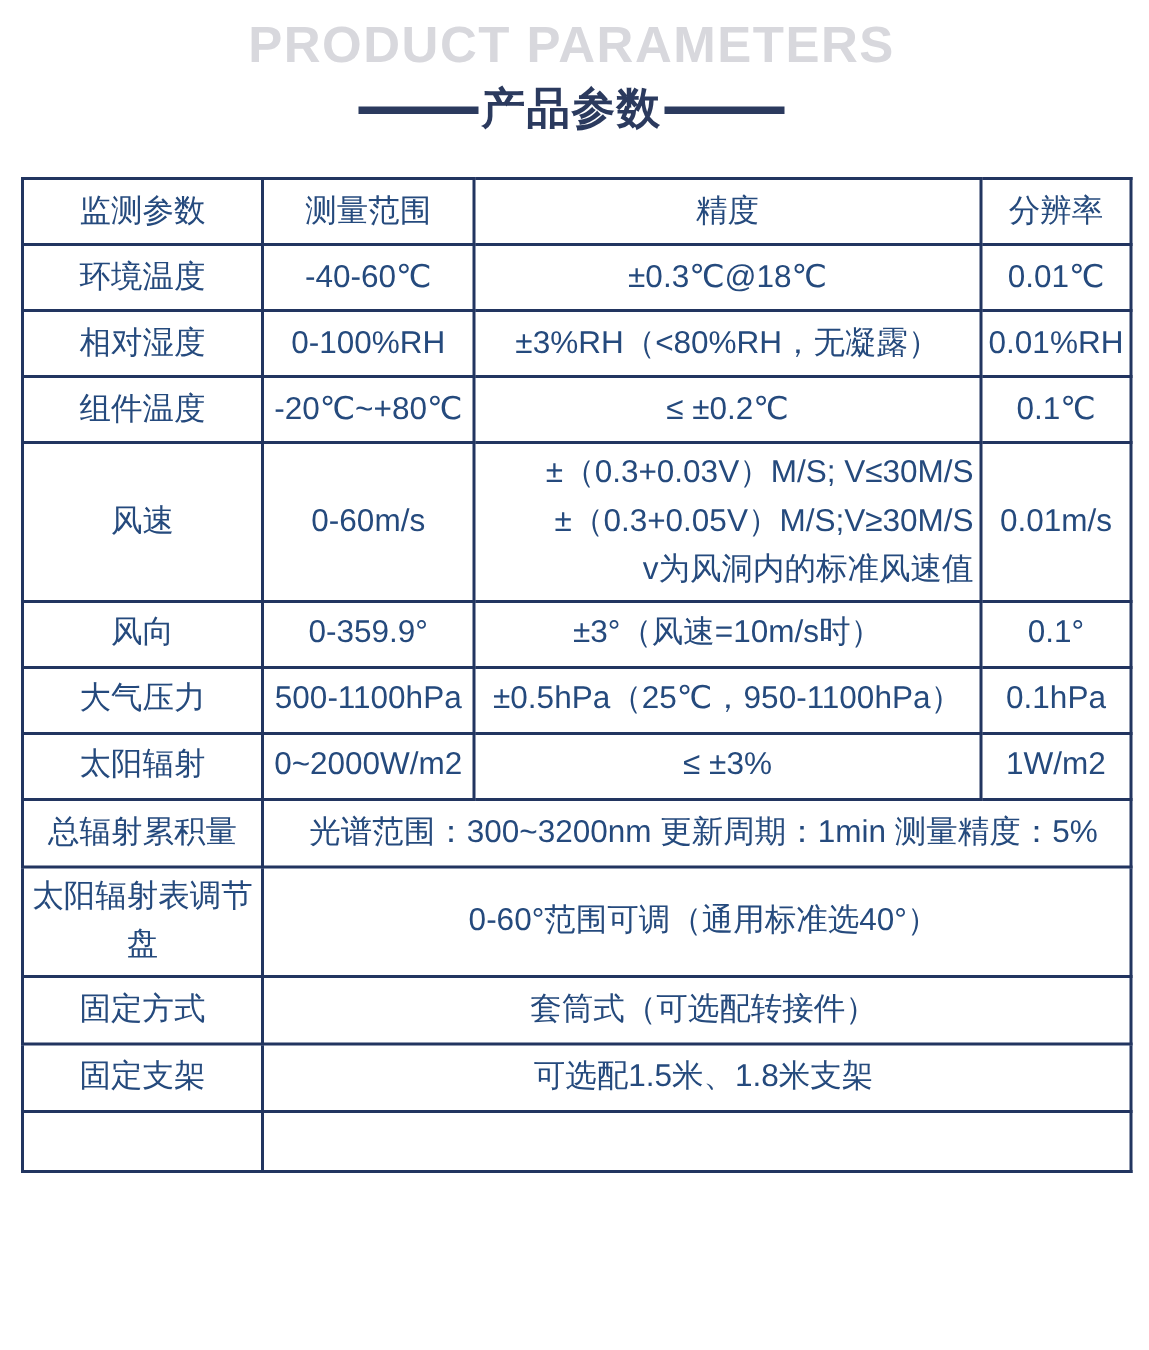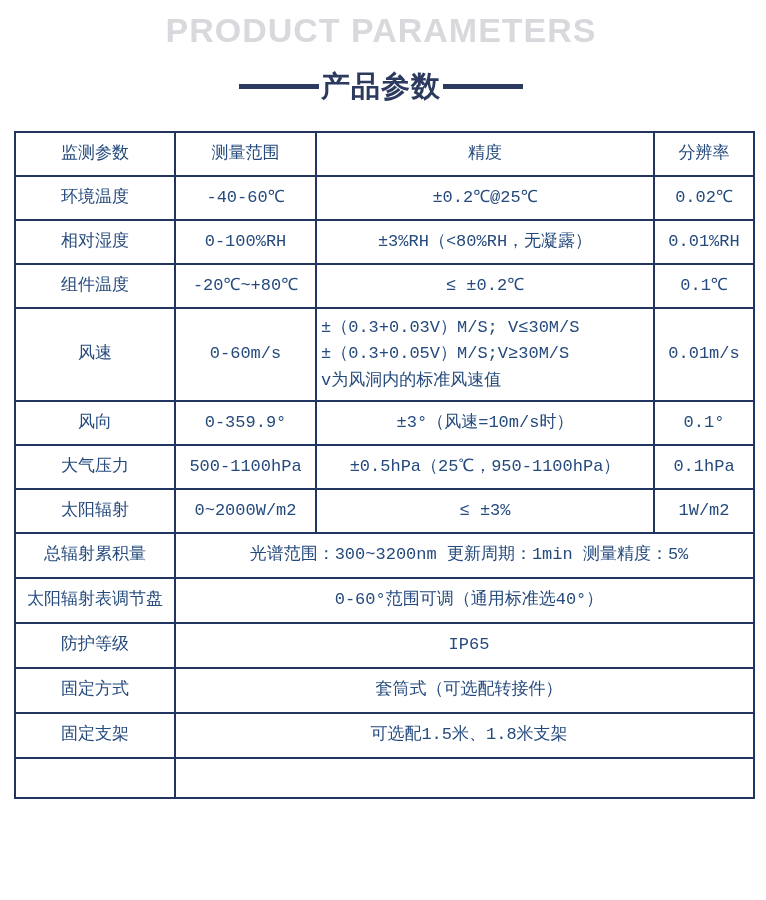--- a/index.html
+++ b/index.html
@@ -15,21 +15,21 @@
   
   .header { padding-top: 10px; text-align: center; }
   .title-en {
     font-size: 34px;
     font-weight: 700;
     letter-spacing: 1px;
     color: #d8d8dd;
     line-height: 40px;
   }
   .title-zh-row {
-    margin-top: 19px;
+    margin-top: 6px;
     display: flex;
     align-items: center;
     justify-content: center;
   }
   .title-dash {
     width: 80px;
     height: 5px;
     background: #2b3a5e;
   }
   .title-zh {
@@ -49,40 +49,39 @@
     table-layout: fixed;
   }
   col.c1 { width: 160px; }
   col.c2 { width: 141px; }
   col.c3 { width: 338px; }
   col.c4 { width: 100px; }
 
   .params td, .params th {
     border: 2px solid #223560;
     color: #254a7d;
-    font-size: 17px;
+    font-size: 21px;
     font-weight: 400;
     text-align: center;
     vertical-align: middle;
     padding: 3px 4px;
     line-height: 1.55;
-    font-family: Liberation Mono, monospace;
   }
   .params th { font-weight: 400; }
 
   tr.h-std   { height: 44px; }
   tr.h-wind  { height: 93px; }
   tr.h-spec  { height: 45px; }
   tr.h-cut   { height: 40px; }
 
   td.spec-value {
     text-align: center;
     padding-left: 13px;
   }
-  .acc-line { text-align: left; }
+  .acc-line { text-align: right; }
 </style>
 </head>
 <body>
 
 <div class="page">
 
   <div class="header">
     <div class="title-en">PRODUCT PARAMETERS</div>
     <div class="title-zh-row">
       <div class="title-dash"></div>
@@ -103,22 +102,22 @@
         <tr class="h-std">
       <th>监测参数</th>
       <th>测量范围</th>
       <th>精度</th>
       <th>分辨率</th>
     </tr>
 
     <tr class="h-std">
       <td>环境温度</td>
       <td>-40-60℃</td>
-      <td>±0.2℃@25℃</td>
-      <td>0.02℃</td>
+      <td>±0.3℃@18℃</td>
+      <td>0.01℃</td>
     </tr>
     <tr class="h-std">
       <td>相对湿度</td>
       <td>0-100%RH</td>
       <td>±3%RH（&lt;80%RH，无凝露）</td>
       <td>0.01%RH</td>
     </tr>
     <tr class="h-std">
       <td>组件温度</td>
       <td>-20℃~+80℃</td>
@@ -156,24 +155,20 @@
 
     <tr class="h-spec">
       <td>总辐射累积量</td>
       <td class="spec-value" colspan="3">光谱范围：300~3200nm 更新周期：1min 测量精度：5%</td>
     </tr>
     <tr class="h-spec">
       <td>太阳辐射表调节盘</td>
       <td class="spec-value" colspan="3">0-60°范围可调（通用标准选40°）</td>
     </tr>
     <tr class="h-spec">
-      <td>防护等级</td>
-      <td class="spec-value" colspan="3">IP65</td>
-    </tr>
-    <tr class="h-spec">
       <td>固定方式</td>
       <td class="spec-value" colspan="3">套筒式（可选配转接件）</td>
     </tr>
     <tr class="h-spec">
       <td>固定支架</td>
       <td class="spec-value" colspan="3">可选配1.5米、1.8米支架</td>
     </tr>
 
     <tr class="h-cut">
       <td></td>

